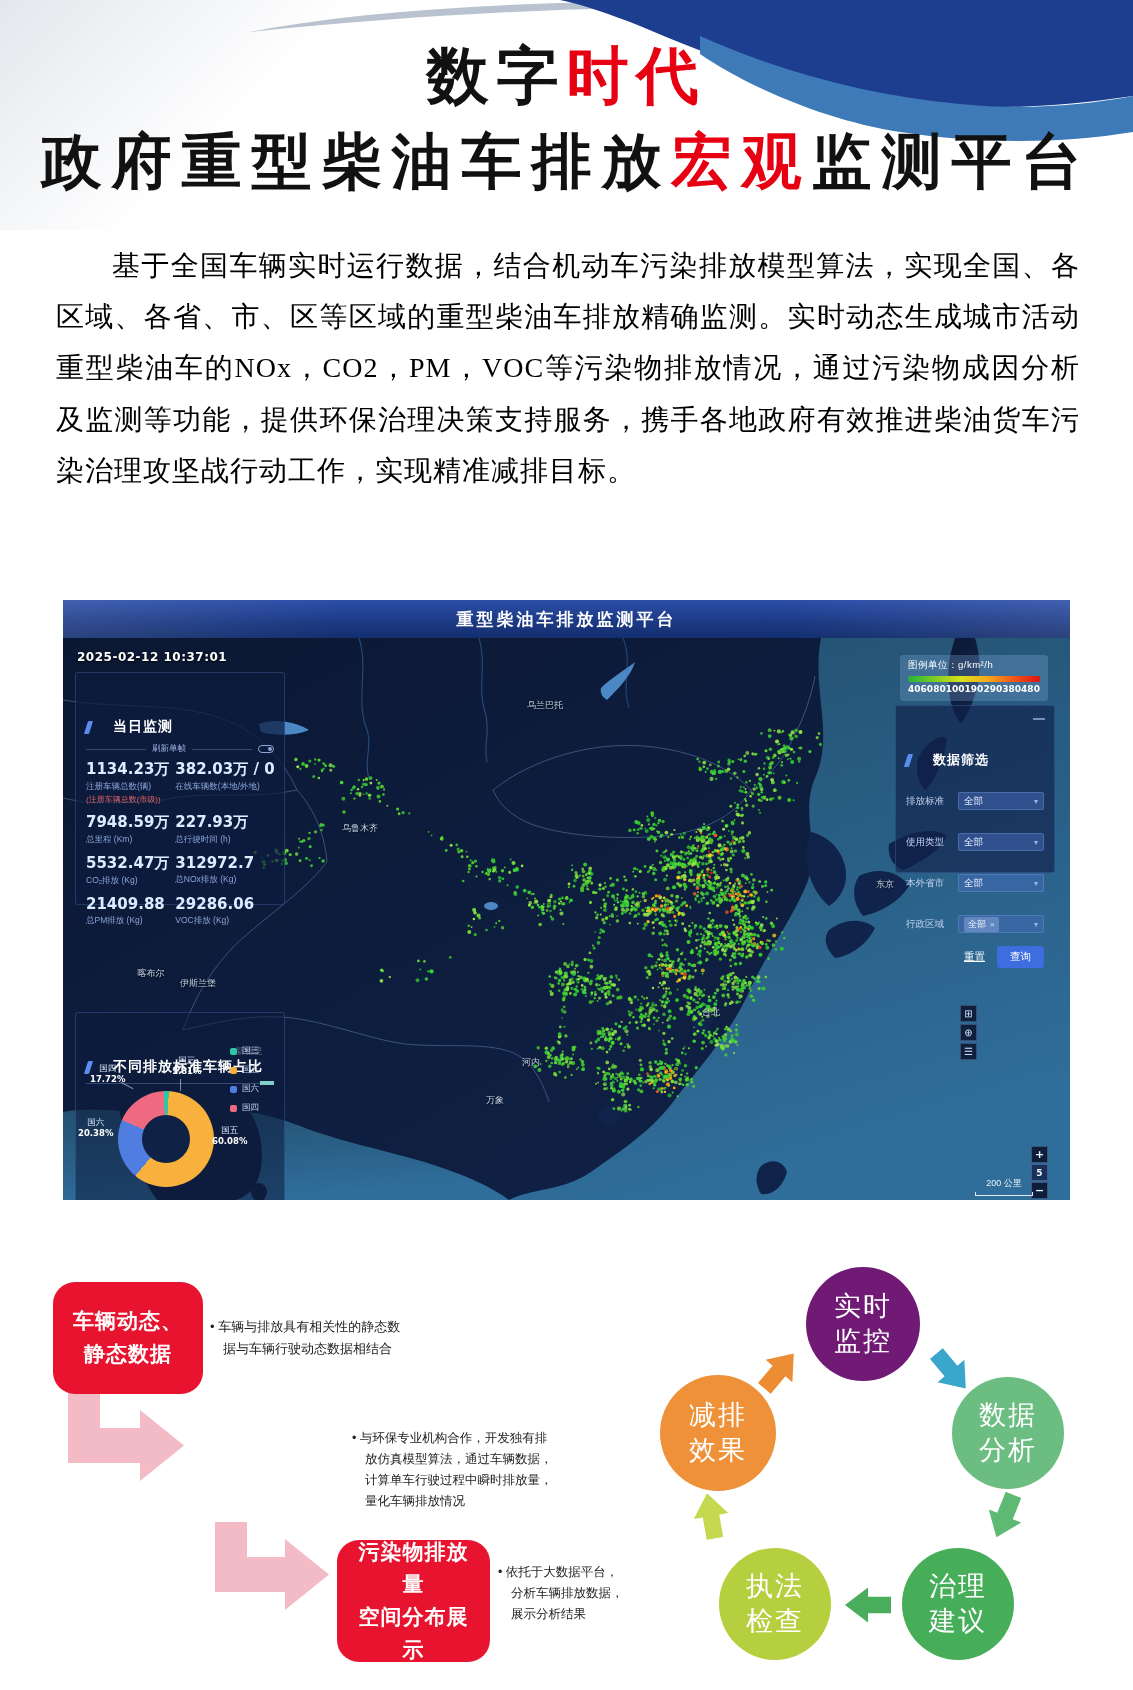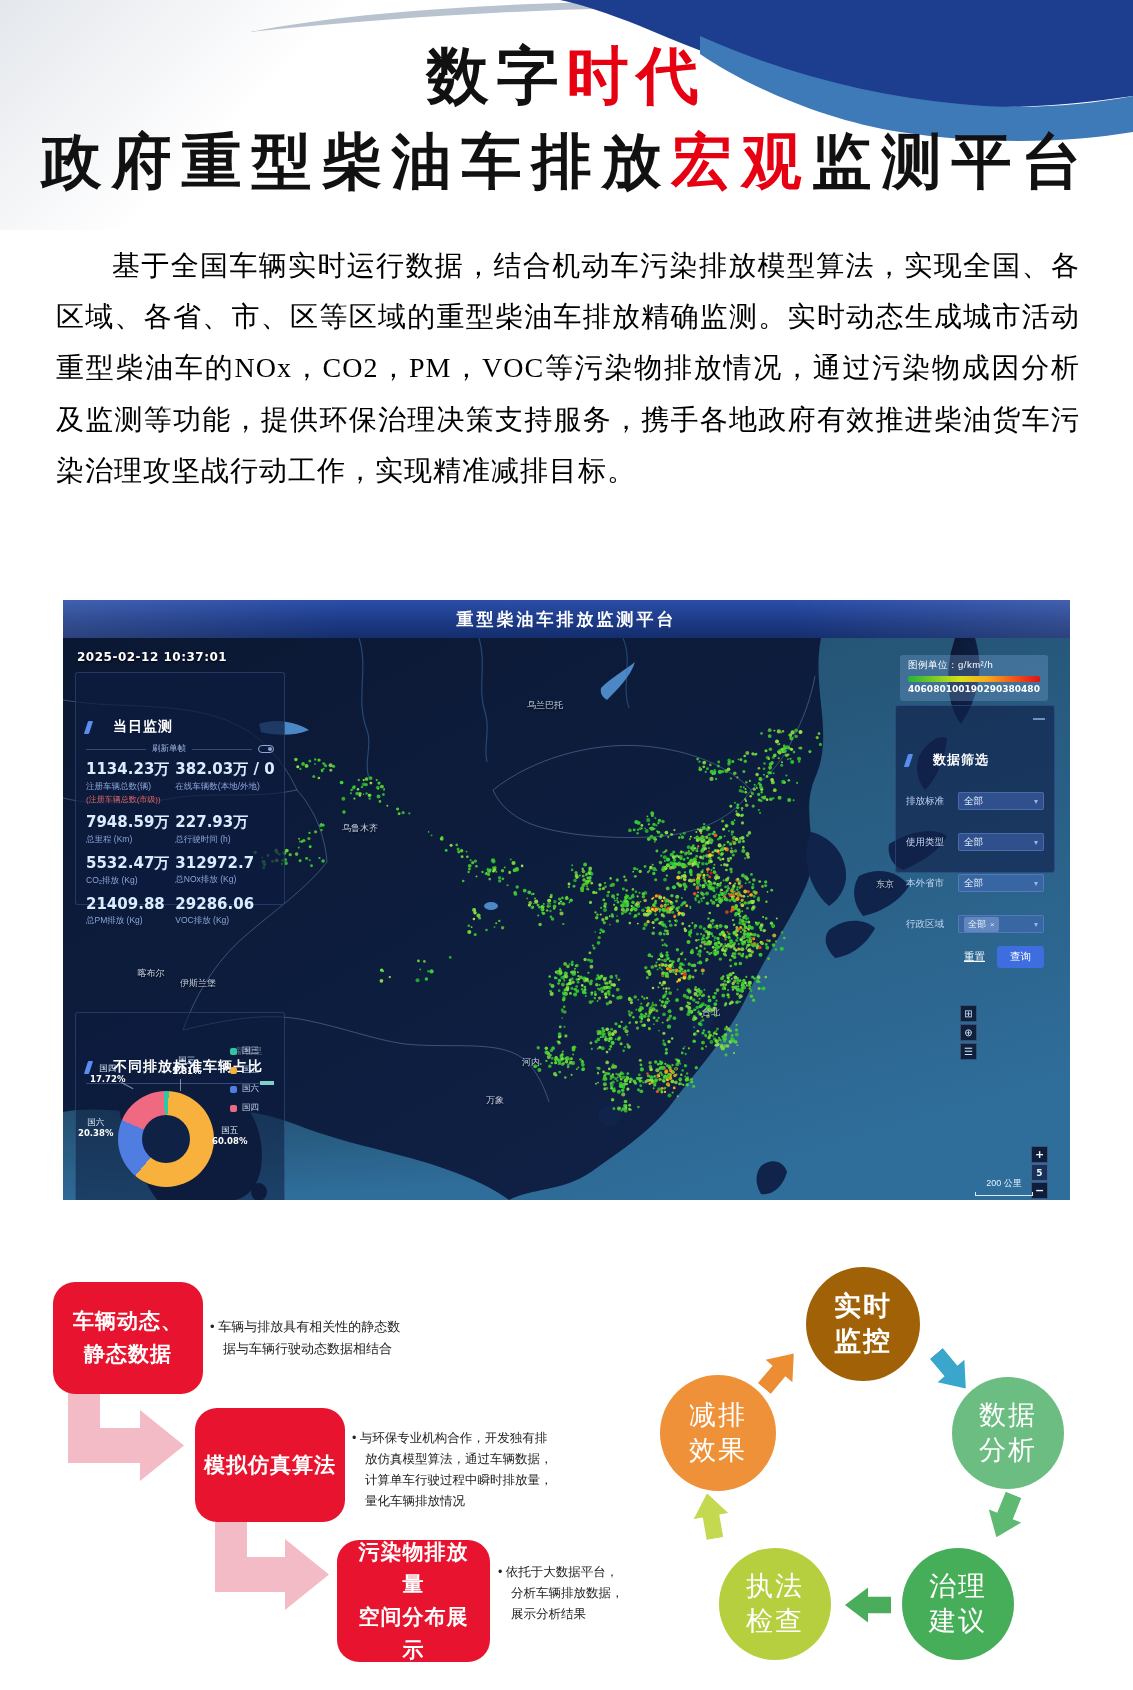--- a/index.html
+++ b/index.html
@@ -2758,37 +2758,34 @@
     <path fill="#f3bbc6" d="M68,133 h32 v35 h40 v-18 l44,35.5 -44,35.5 v-18 h-72 Z"></path>
     <path fill="#f3bbc6" d="M215,262 h32 v35 h38 v-18 l44,35.5 -44,35.5 v-18 h-70 Z"></path>
   </svg>
 
   <div class="rbox b1">
     <span class="pre">车辆动态、静态数据</span>
   </div>
   <div class="note n1">• 车辆与排放具有相关性的静态数
 据与车辆行驶动态数据相结合</div>
 
-  <div class="rbox b2">
-    <span class="pre">模拟仿真算法</span>
-  </div>
   <div class="note n2">• 与环保专业机构合作，开发独有排
 放仿真模型算法，通过车辆数据，
 计算单车行驶过程中瞬时排放量，
 量化车辆排放情况</div>
 
   <div class="rbox b3">
     <span class="pre">污染物排放量
 空间分布展示</span>
   </div>
   <div class="note n3">• 依托于大数据平台，
 分析车辆排放数据，
 展示分析结果</div>
 
-  <div class="circle c0" style="background: #a16207; font-weight: bold;">
+  <div class="circle c0" style="background: #701a75;">
     <span class="pre">实时
 监控</span>
   </div>
   <div class="circle c1" style="background: rgb(108, 189, 129);">
     <span class="pre">数据
 分析</span>
   </div>
   <div class="circle c2" style="background: rgb(70, 174, 88);">
     <span class="pre">治理
 建议</span>

